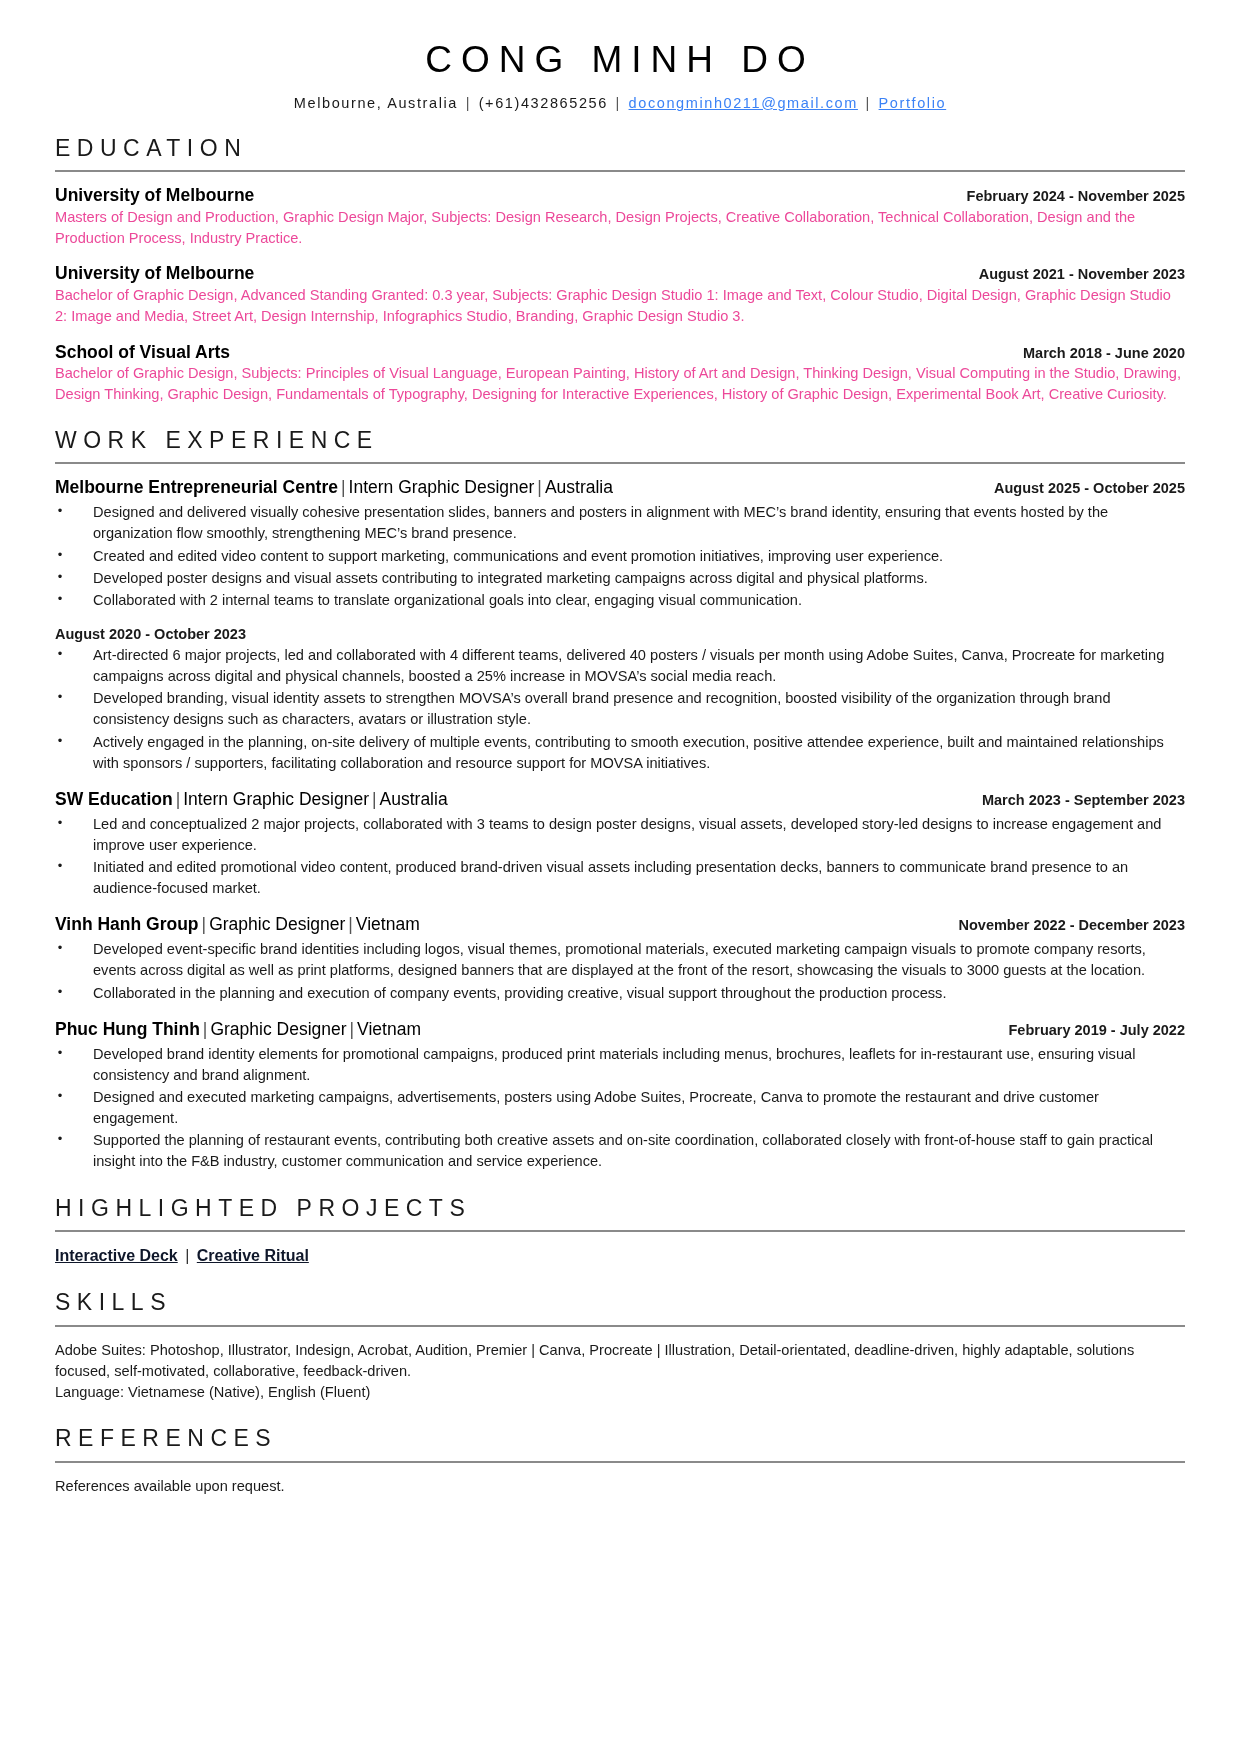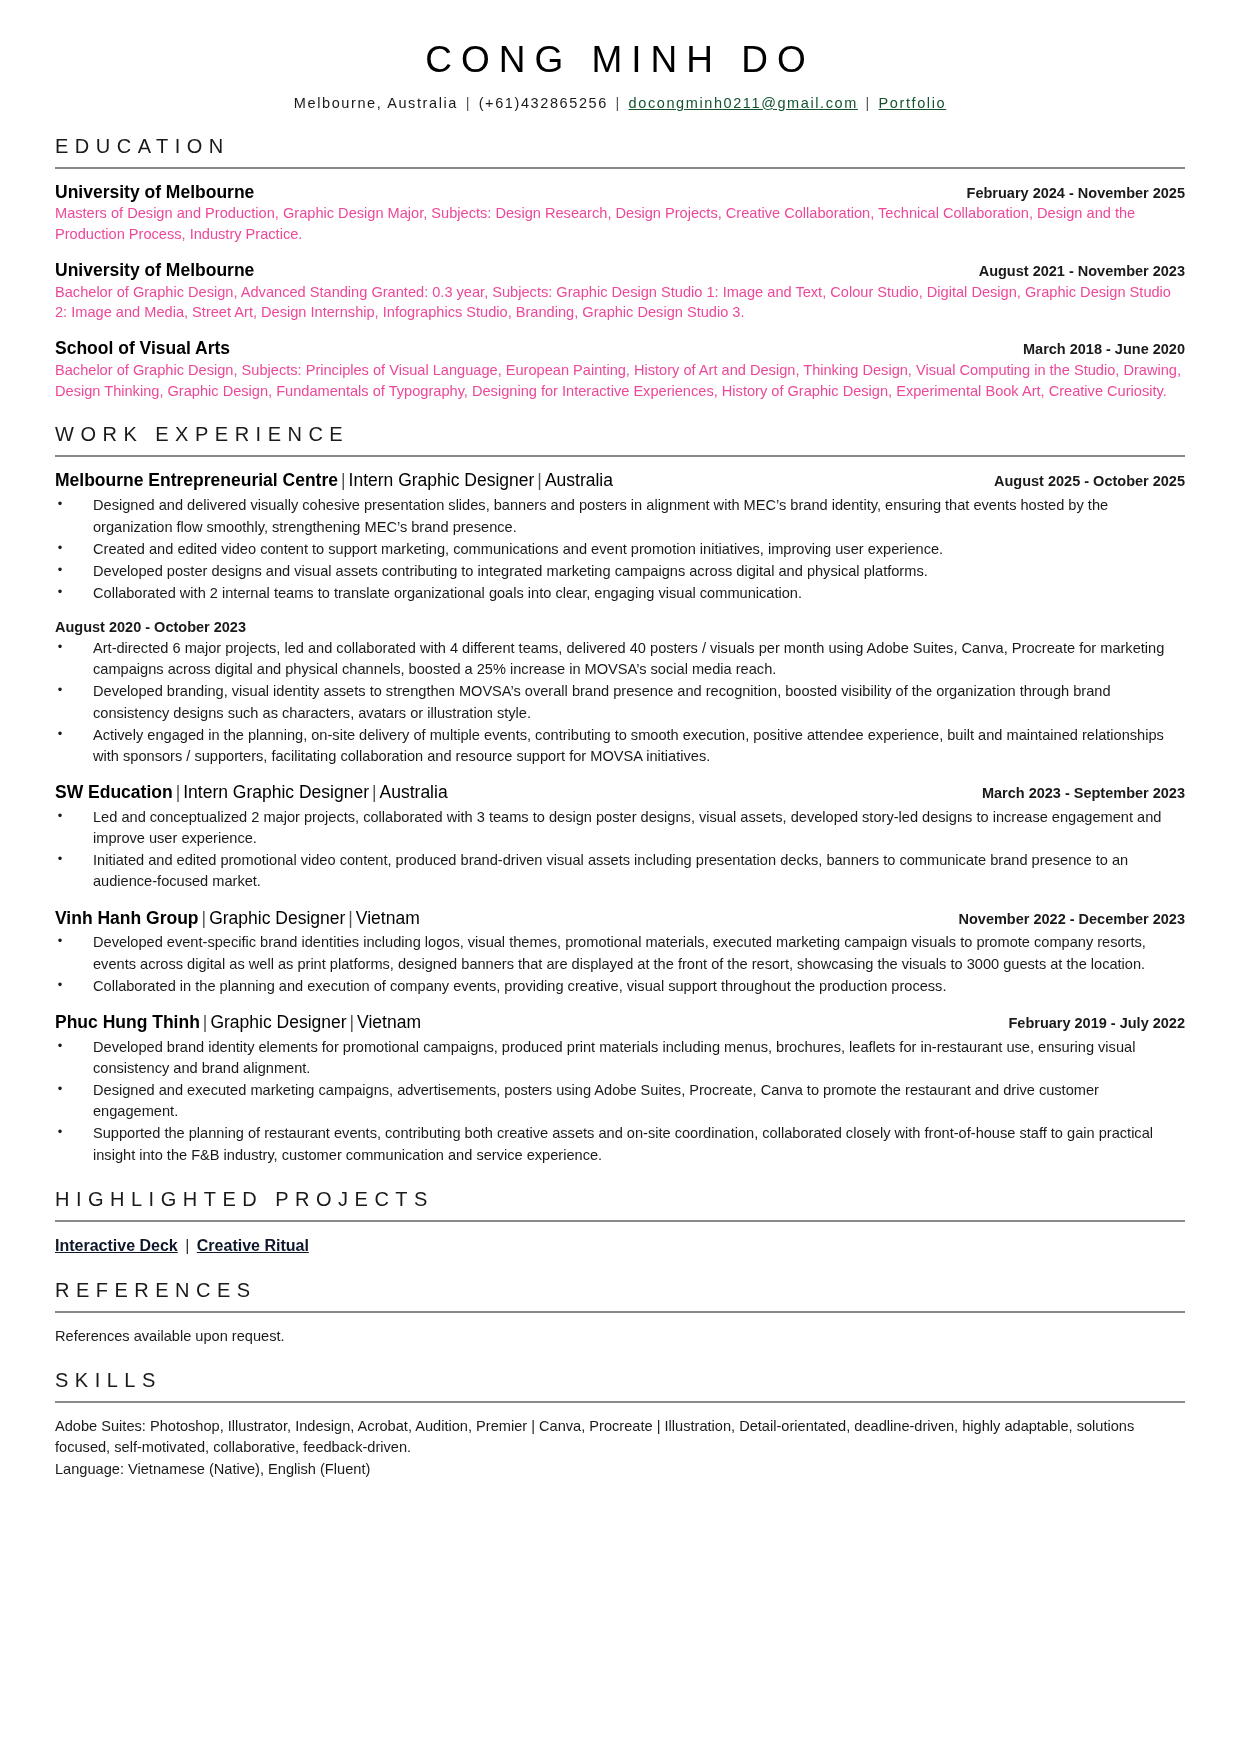--- a/index.html
+++ b/index.html
@@ -41,30 +41,30 @@
     letter-spacing: 1.6px;
     color: #1a1a1a;
     line-height: 1.3;
     white-space: nowrap;
   }
   .contact-line .sep {
     color: #555;
     padding: 0 2px;
   }
   .contact-line a {
-    color: #14532d;
+    color: #3b82f6;
     text-decoration: underline;
   }
 
   
   .section {
     margin-top: 22px;
   }
   .section-title {
-    font-size: 20px;
+    font-size: 23px;
     font-weight: 400;
     letter-spacing: 6.5px;
     color: #1a1a1a;
     margin: 0 0 9px 0;
     line-height: 1.15;
   }
   .rule {
     height: 2px;
     background: #8a8a8a;
     width: 100%;
@@ -272,27 +272,27 @@
     <h2 class="section-title">HIGHLIGHTED PROJECTS</h2>
     <div class="rule"></div>
     <div class="projects-line">
       <a href="#">Interactive Deck</a>
       <span class="sep">|</span>
       <a href="#">Creative Ritual</a>
     </div>
   </div>
 
   <div class="section">
-    <h2 class="section-title">REFERENCES</h2>
-    <div class="rule"></div>
-    <div class="plain-block">References available upon request.</div>
-  </div>
-
-  <div class="section">
     <h2 class="section-title">SKILLS</h2>
     <div class="rule"></div>
     <div class="plain-block">
       <span class="row">Adobe Suites: Photoshop, Illustrator, Indesign, Acrobat, Audition, Premier | Canva, Procreate | Illustration, Detail-orientated, deadline-driven, highly adaptable, solutions focused, self-motivated, collaborative, feedback-driven.</span>
       <span class="row">Language: Vietnamese (Native), English (Fluent)</span>
     </div>
   </div>
 
+  <div class="section">
+    <h2 class="section-title">REFERENCES</h2>
+    <div class="rule"></div>
+    <div class="plain-block">References available upon request.</div>
+  </div>
+
 </div>
 
 </body></html>

